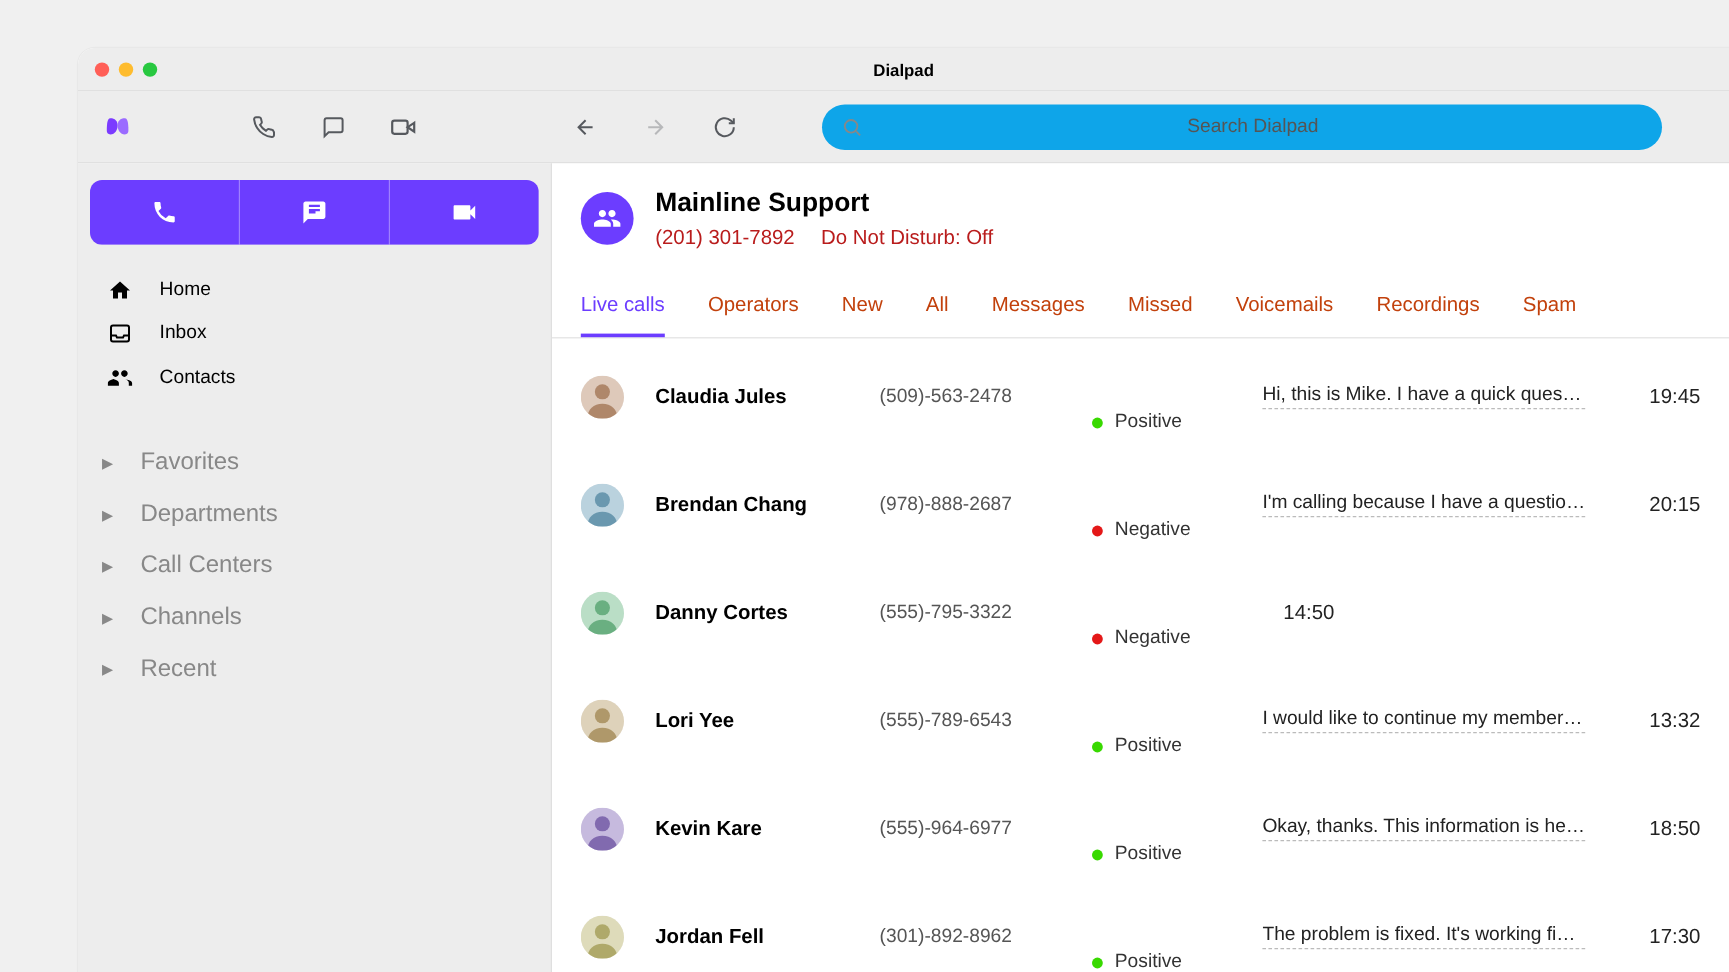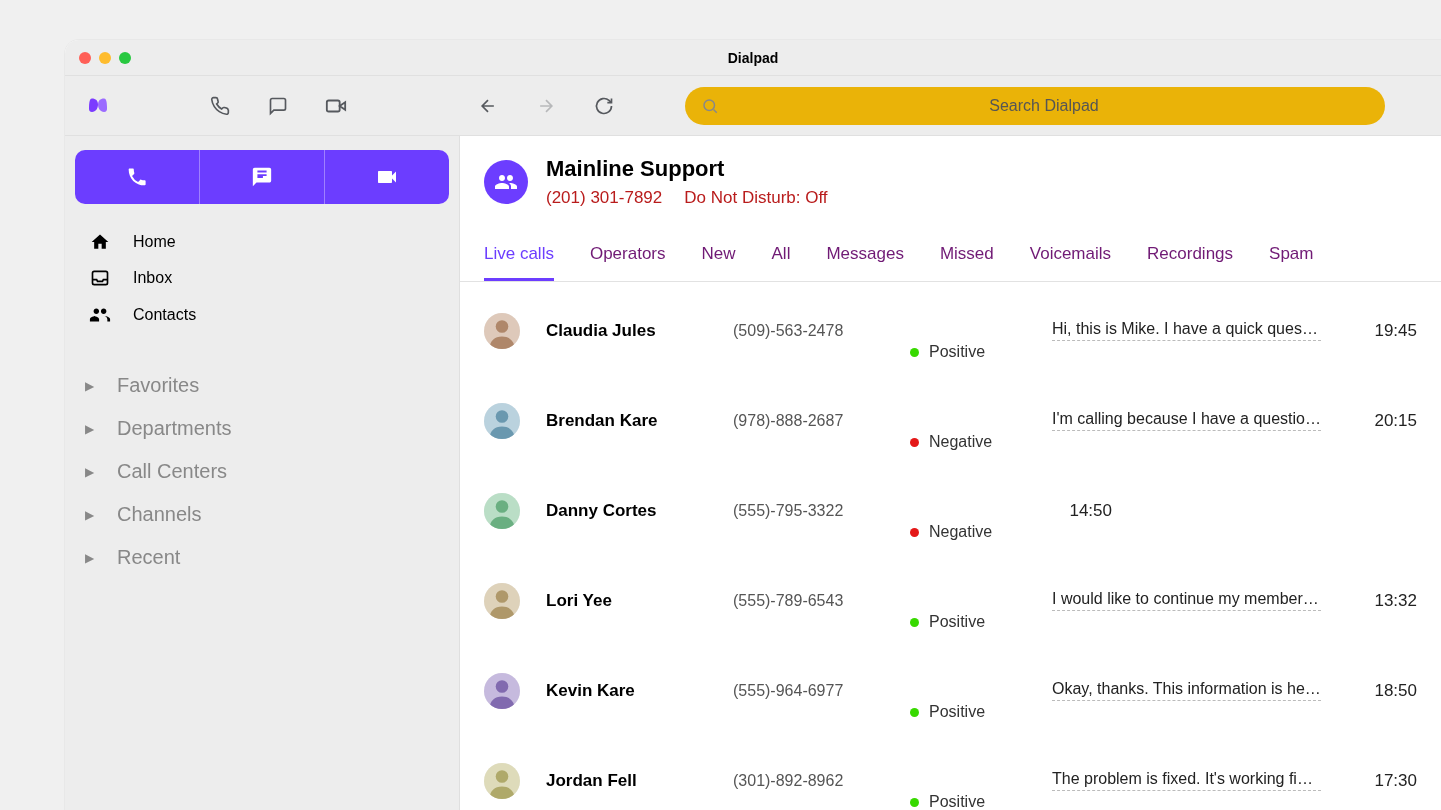--- a/index.html
+++ b/index.html
@@ -67,21 +67,21 @@
     width: 34px; height: 34px;
     display:flex; align-items:center; justify-content:center;
     color:#56595e;
     cursor:pointer;
     border-radius:6px;
   }
   .toolbar-spacer { flex:0 0 70px; }
   .searchbox {
     flex:1;
     height: 38px;
-    background:#eab308;
+    background:#0ea5e9;
     border-radius: 19px;
     display:flex;
     align-items:center;
     padding:0 16px;
     color:#555;
     gap:0;
     max-width: 700px;
     margin-left: 40px;
     margin-right: 30px;
   }
@@ -177,21 +177,21 @@
   .tabs {
     display:flex;
     gap:36px;
     padding:0 24px;
     border-bottom:1px solid #e2e2e2;
     margin-top:18px;
   }
   .tab {
     padding:10px 0 14px 0;
     font-size:17px;
-    color:#701a75;
+    color:#c2410c;
     cursor:pointer;
     border-bottom:3px solid transparent;
   }
   .tab.active {
     color:#6c3dff;
     border-bottom-color:#6c3dff;
     font-weight:500;
   }
   .rows { padding:4px 0; }
   .row {
@@ -405,21 +405,21 @@
             </div>
             <div class="transcript">Hi, this is Mike. I have a quick question…</div>
             <div class="time">19:45</div>
           </div>
           <div class="row">
             <div class="avatar"><svg viewBox="0 0 40 40">
                 <rect width="40" height="40" fill="hsl(200,35%,80%)"></rect>
                 <circle cx="20" cy="15" r="7" fill="hsl(200,30%,55%)"></circle>
                 <path d="M6 40c0-9 6-14 14-14s14 5 14 14z" fill="hsl(200,30%,55%)"></path>
               </svg></div>
-            <div class="name">Brendan Kare</div>
+            <div class="name">Brendan Chang</div>
             <div class="phone">(978)-888-2687</div>
             <div class="sentiment">
               <span class="dot neg"></span>
               <span>Negative</span>
             </div>
             <div class="transcript">I'm calling because I have a question…</div>
             <div class="time">20:15</div>
           </div>
           <div class="row">
             <div class="avatar"><svg viewBox="0 0 40 40">

